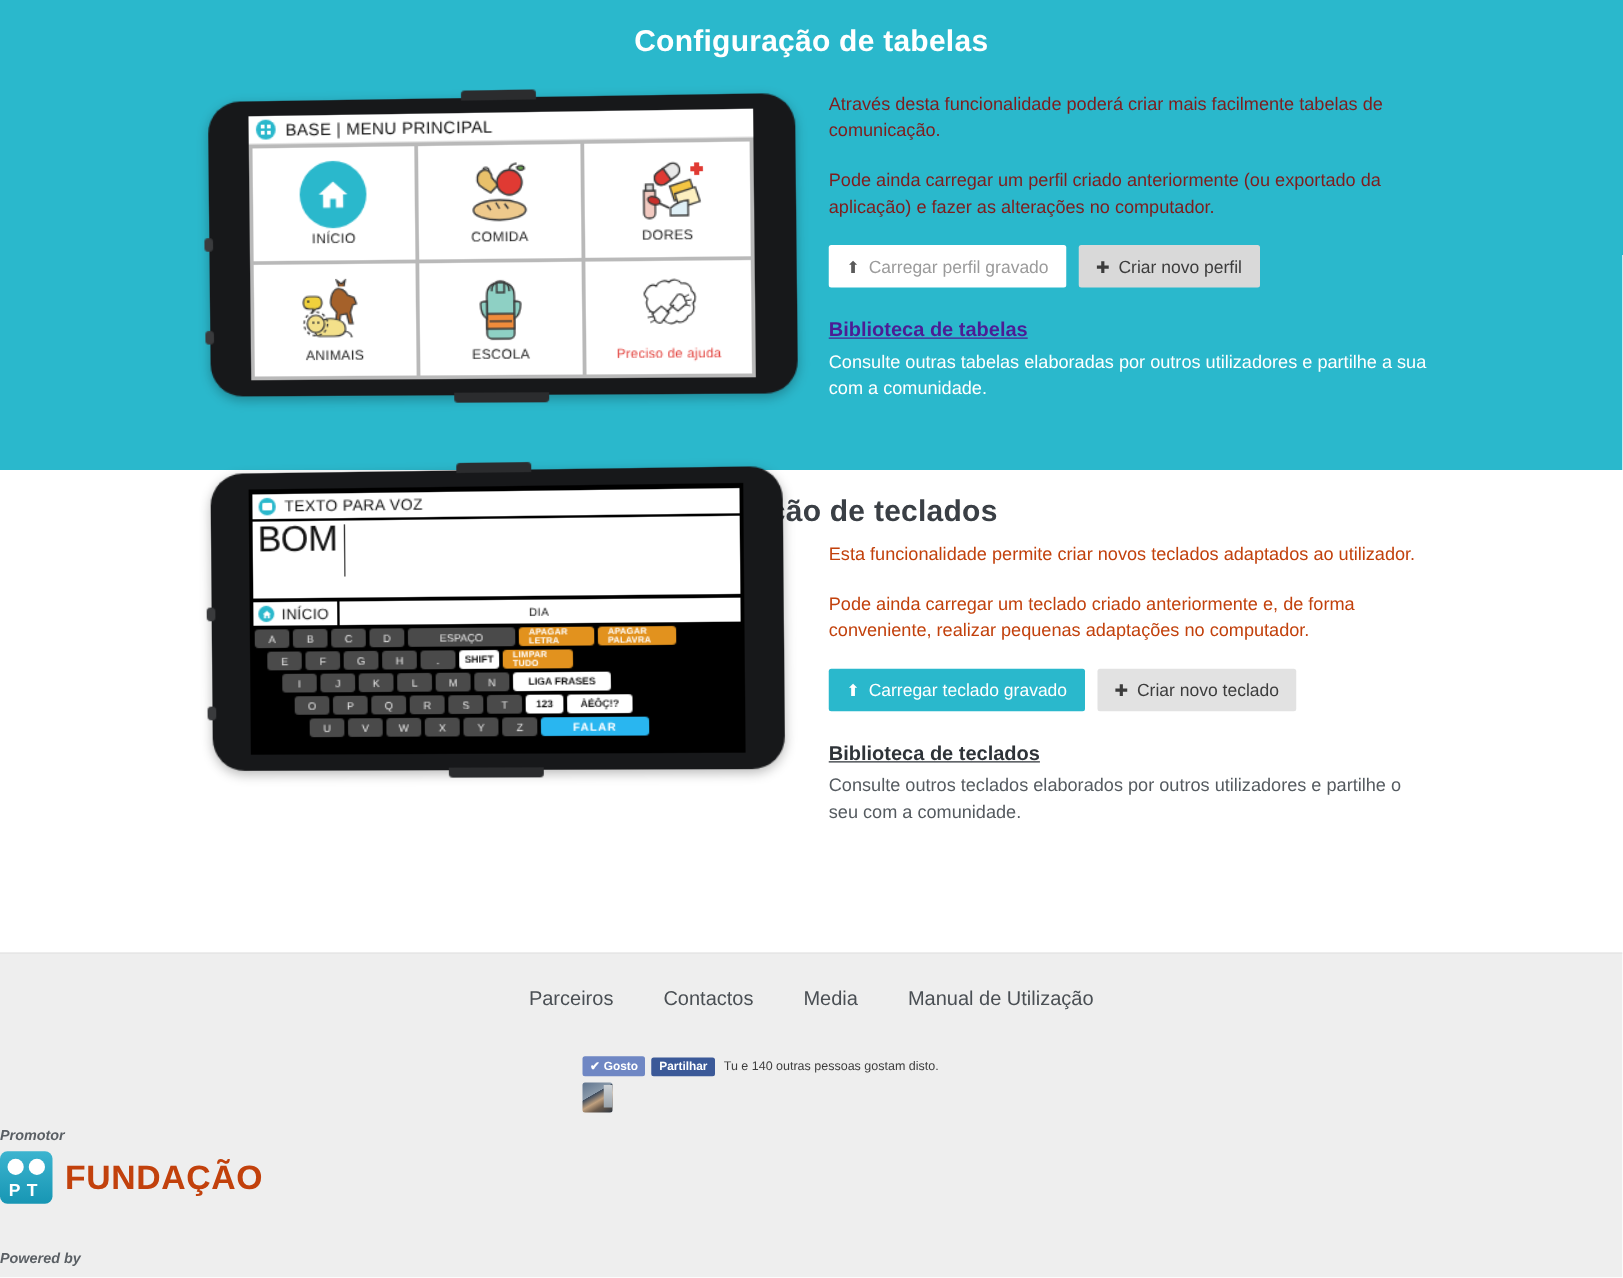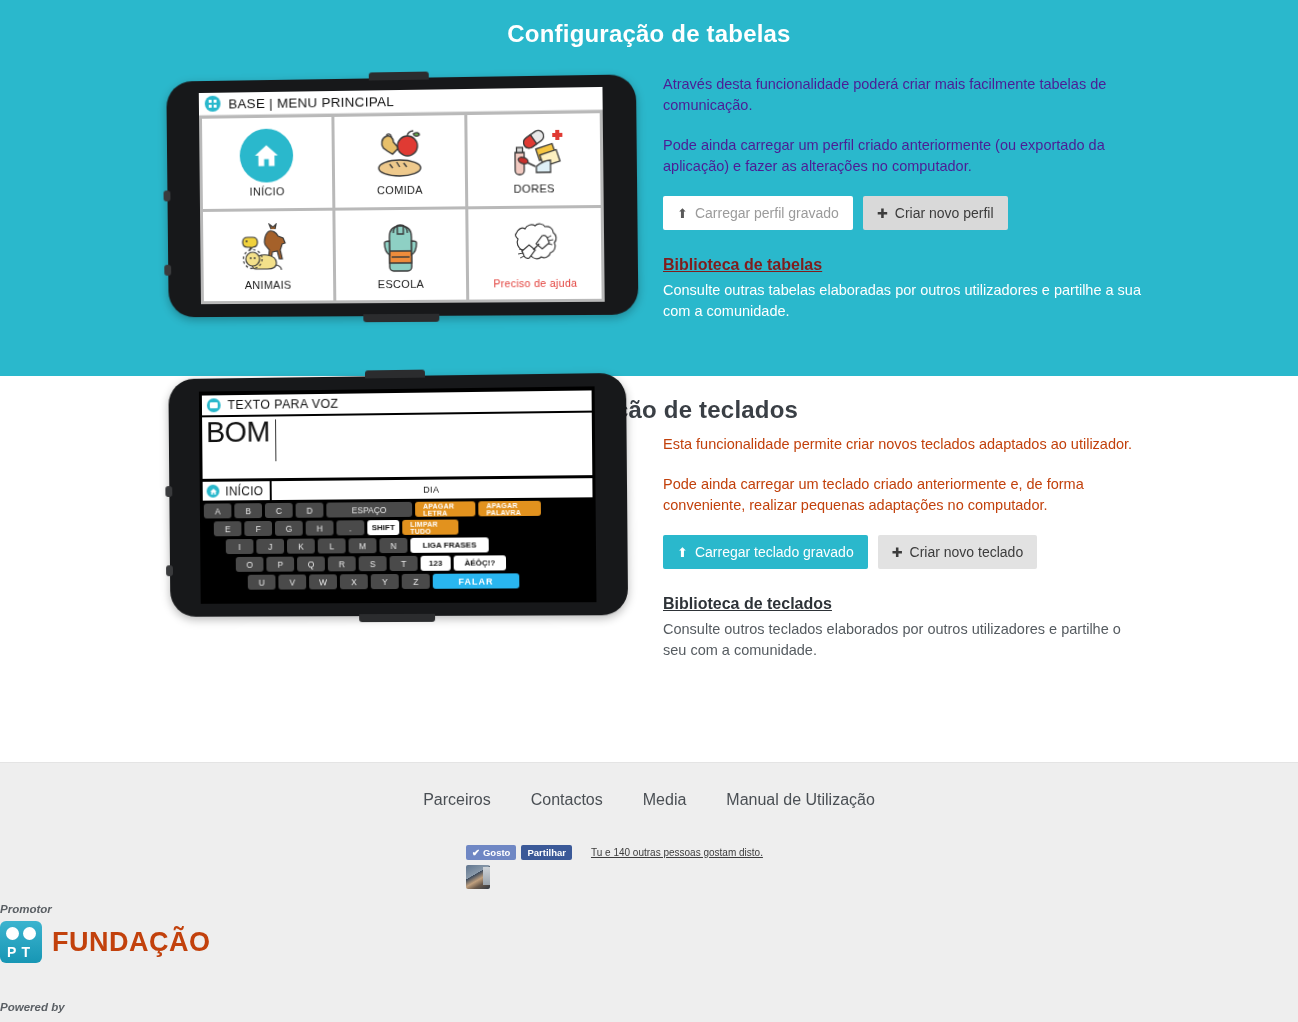--- a/index.html
+++ b/index.html
@@ -34,21 +34,21 @@
   .sec-title.on-teal { color: #ffffff; }
   .sec-title.on-white { color: #3a3f45; }
 
   
   .copy { position: absolute; }
   .copy p {
     margin: 0 0 19px 0;
     font-size: 14.5px;
     line-height: 1.45;
   }
-  .copy.on-teal p { color: #4c1d95; }
+  .copy.on-teal p { color: #7f1d1d; }
   .copy.on-white p { color: #c2410c; }
 
   .btn-row { display: flex; gap: 10px; margin-top: 2px; margin-bottom: 26px; }
   .btn {
     display: inline-flex; align-items: center; gap: 7px;
     padding: 9px 14px;
     font-size: 14px;
     border: 0; border-radius: 2px;
     cursor: pointer; white-space: nowrap;
     font-family: "Liberation Sans", sans-serif;
@@ -61,21 +61,21 @@
   .btn-white .ic { color: #5a5a5a; }
   .btn-teal .ic { color: #ffffff; }
 
   .lib-title {
     font-size: 16px; font-weight: bold;
     text-decoration: underline;
     margin: 0 0 6px 0;
     display: inline-block;
     cursor: pointer;
   }
-  .copy.on-teal .lib-title { color: #7f1d1d; }
+  .copy.on-teal .lib-title { color: #4c1d95; }
   .copy.on-white .lib-title { color: #2e3338; }
   .lib-desc { font-size: 14.5px; line-height: 1.45; margin: 0; }
   .copy.on-teal .lib-desc { color: #ffffff; }
   .copy.on-white .lib-desc { color: #555b60; }
 
   
   .phone {
     position: absolute;
     background: #17181a;
     border-radius: 26px;
@@ -210,21 +210,21 @@
   .fb-box { position: absolute; left: 466px; top: 82px; width: 420px; }
   .fb-line { display: flex; align-items: center; gap: 5px; }
   .fb-like, .fb-share {
     display: inline-flex; align-items: center; gap: 3px;
     font-size: 9.5px; font-weight: bold; color: #ffffff;
     padding: 2px 6px; border-radius: 2px; cursor: pointer;
     font-family: "Liberation Sans", sans-serif;
   }
   .fb-like  { background: #6f87c4; }
   .fb-share { background: #3b5998; }
-  .fb-count { font-size: 10px; color: #3d3d3d; margin-left: 14px; text-decoration: underline; }
+  .fb-count { font-size: 10px; color: #3d3d3d; margin-left: 2px; }
   .fb-avatar {
     margin-top: 5px; width: 24px; height: 24px; border-radius: 2px;
     background: linear-gradient(150deg,#5f748e 0%,#8a9aaa 38%,#3c4a5c 39%,#c0a07e 58%,#6a5a4c 75%,#2e3742 100%);
     position: relative; overflow: hidden;
   }
   .fb-avatar::after {
     content: ""; position: absolute; right: 0; top: 2px; width: 7px; height: 18px;
     background: linear-gradient(#cfd4d8,#9aa3ab);
   }
 

